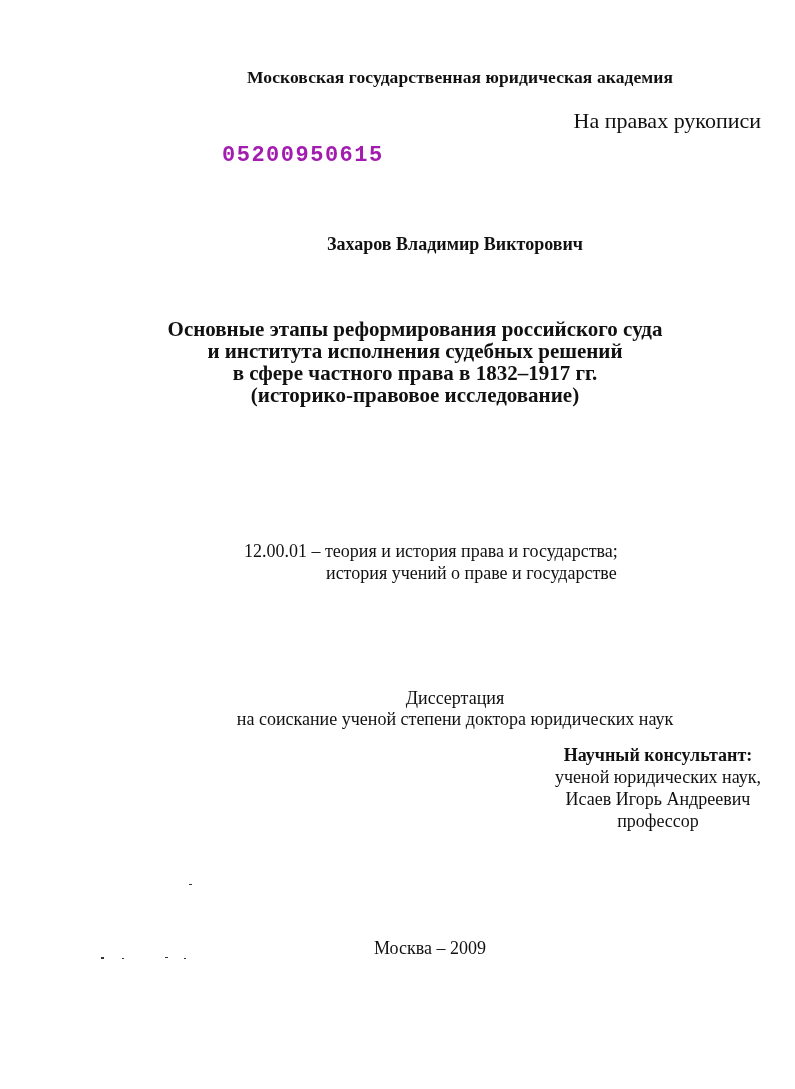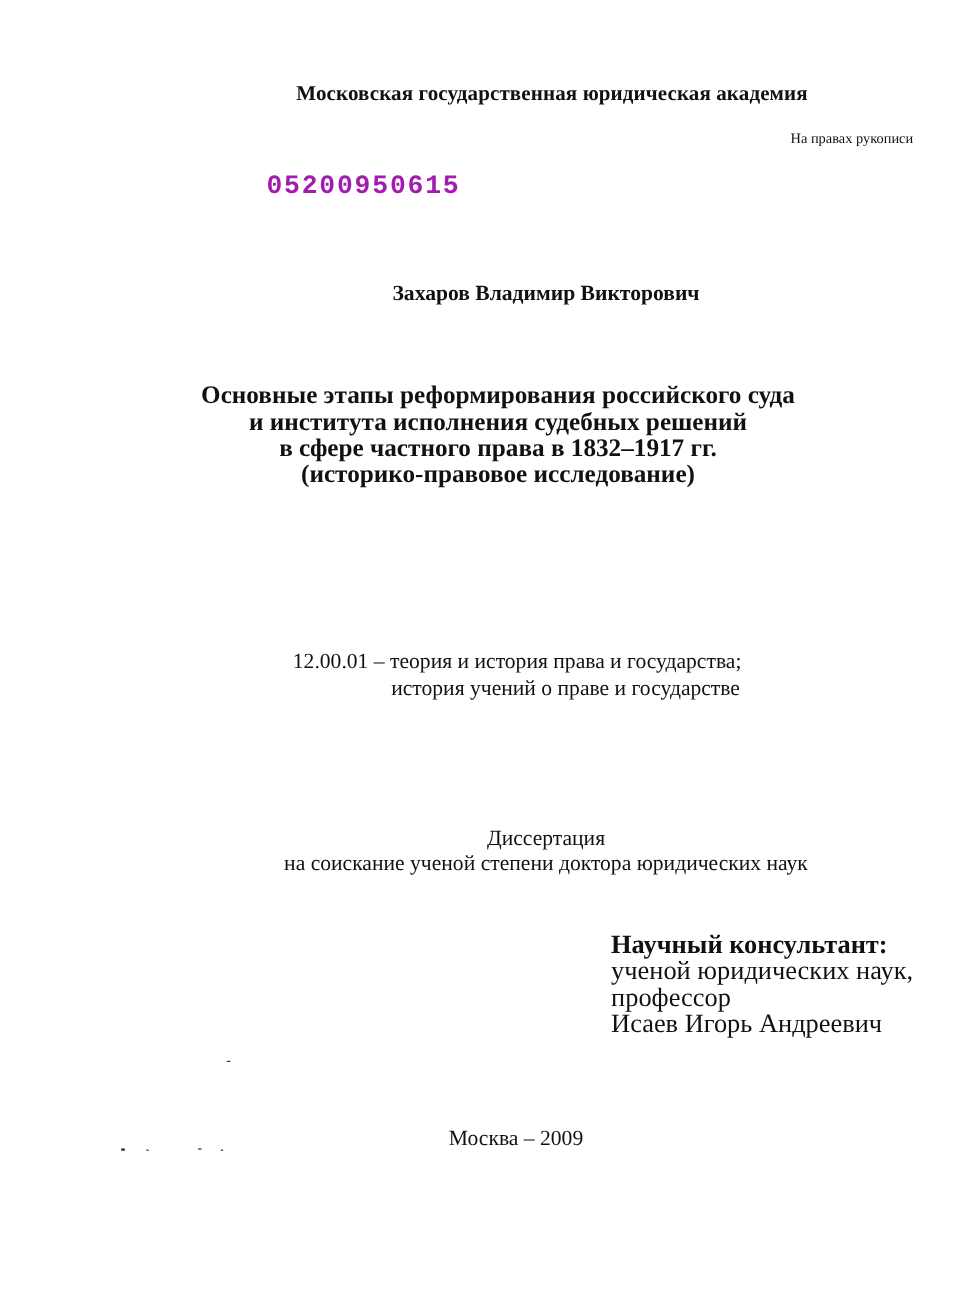--- a/index.html
+++ b/index.html
@@ -18,21 +18,21 @@
     .abs { position: absolute; white-space: nowrap; }
     .institution {
       left: 0; width: 920px; top: 67px;
       text-align: center;
       font-weight: bold;
       font-size: 17.5px;
       letter-spacing: 0.1px;
     }
     .rights {
       right: 34px; top: 108px;
-      font-size: 12px;
+      font-size: 22px;
     }
     .code {
       left: 222px; top: 143px;
       font-family: "Liberation Mono", "DejaVu Sans Mono", monospace;
       font-size: 22px;
       letter-spacing: 1.5px;
       font-weight: bold;
       color: #a21caf;
     }
     .author {
@@ -55,23 +55,23 @@
       line-height: 22px;
     }
     .specialty .l2 { padding-left: 82px; }
     .dissertation {
       left: 0; width: 910px; top: 688px;
       text-align: center;
       font-size: 18px;
       line-height: 21px;
     }
     .advisor {
-      right: 34px; top: 776px;
-      text-align: left;
-      font-size: 22px;
+      right: 34px; top: 744px;
+      text-align: center;
+      font-size: 18px;
       line-height: 22px;
     }
     .advisor .head { font-weight: bold; }
     .city {
       left: 0; width: 860px; top: 938px;
       text-align: center;
       font-size: 18px;
     }
     .speck {
       position: absolute;
@@ -102,22 +102,22 @@
 </div>
 
 <div class="abs dissertation">
   <div>Диссертация</div>
   <div>на соискание ученой степени доктора юридических наук</div>
 </div>
 
 <div class="abs advisor">
   <div class="head">Научный консультант:</div>
   <div>ученой юридических наук,</div>
+  <div>Исаев Игорь Андреевич</div>
   <div>профессор</div>
-  <div>Исаев Игорь Андреевич</div>
 </div>
 
 <div class="abs city">Москва – 2009</div>
 
 <div class="speck" style="left:189px;top:884px;width:3px;height:1px;"></div>
 <div class="speck" style="left:101px;top:957px;width:3px;height:2px;"></div>
 <div class="speck" style="left:122px;top:958px;width:2px;height:1px;"></div>
 <div class="speck" style="left:165px;top:957px;width:3px;height:1px;"></div>
 <div class="speck" style="left:184px;top:958px;width:2px;height:1px;"></div>
 

